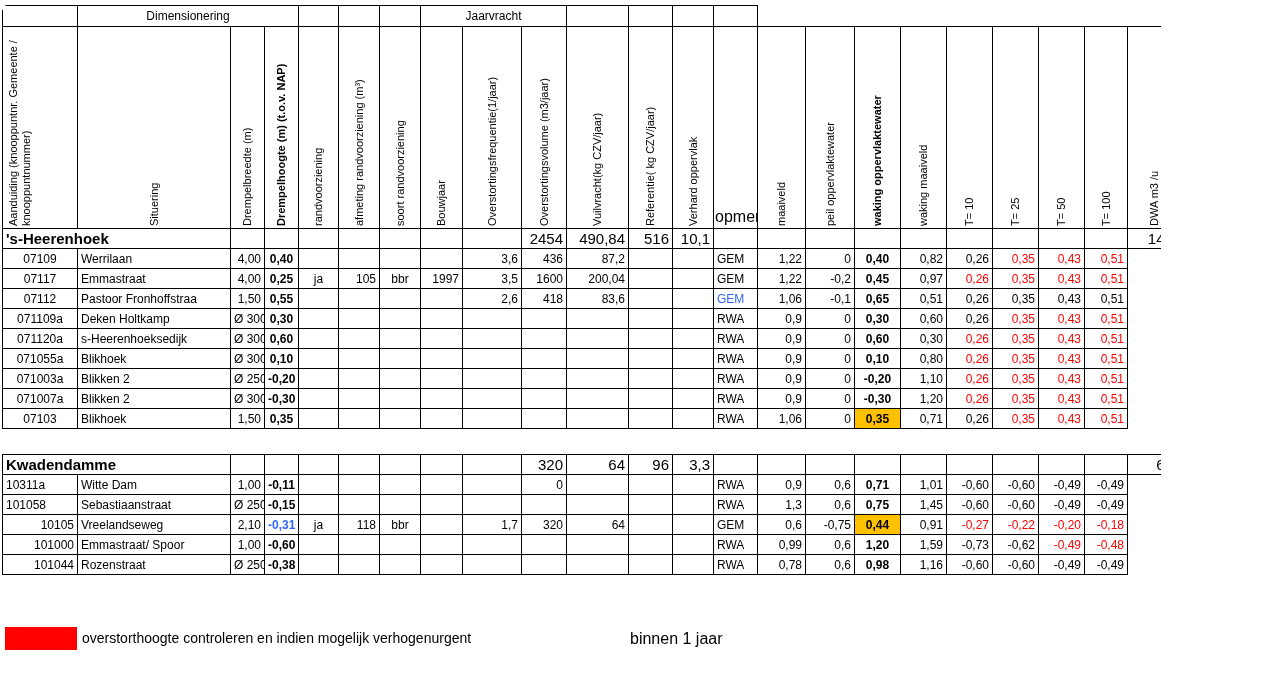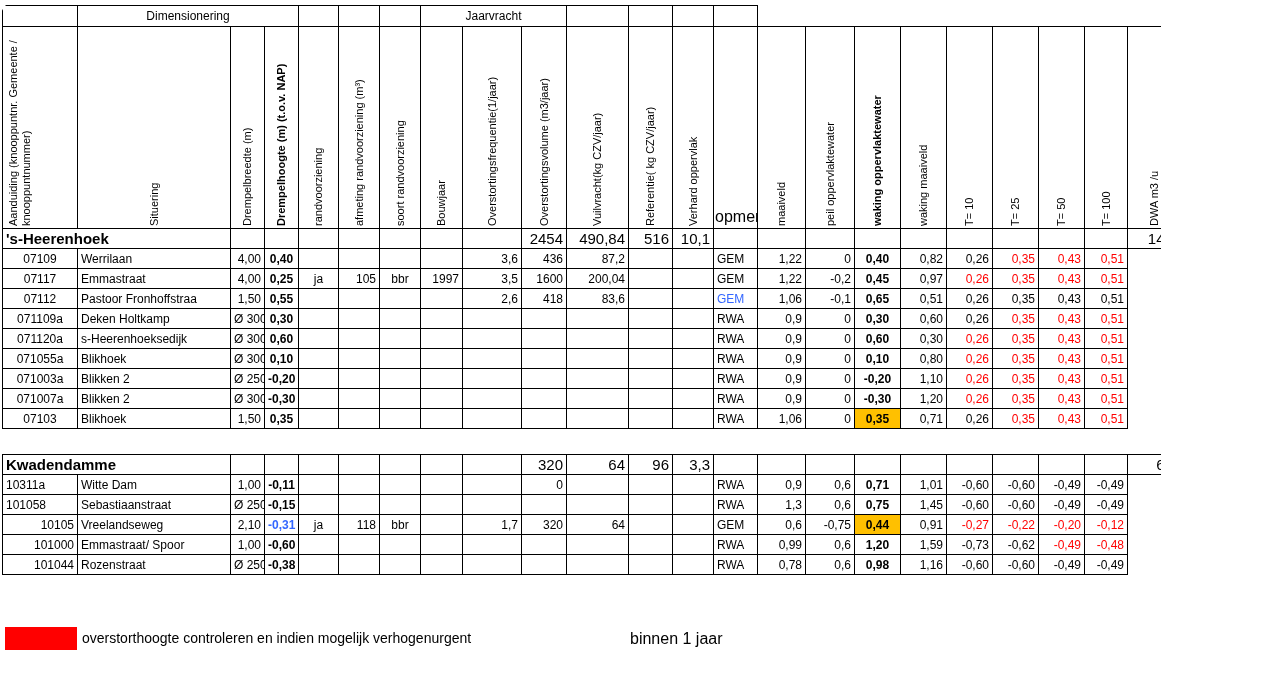--- a/index.html
+++ b/index.html
@@ -540,21 +540,21 @@
           <td class="ar"></td>
           <td class="ar"></td>
           <td class="al">GEM</td>
           <td class="ar">0,6</td>
           <td class="ar">-0,75</td>
           <td class="b obg ac">0,44</td>
           <td class="ar">0,91</td>
           <td class="red ar">-0,27</td>
           <td class="red ar">-0,22</td>
           <td class="red ar">-0,20</td>
-          <td class="red ar">-0,12</td>
+          <td class="red ar">-0,18</td>
           <td class="nb ar"></td>
           <td class="nb ar"></td>
           <td class="nb ar"></td>
           <td class="nb ar"></td>
         </tr>
         <tr>
           <td class="ar">101000</td>
           <td class="al">Emmastraat/ Spoor</td>
           <td class="ar">1,00</td>
           <td class="b ac">-0,60</td>

